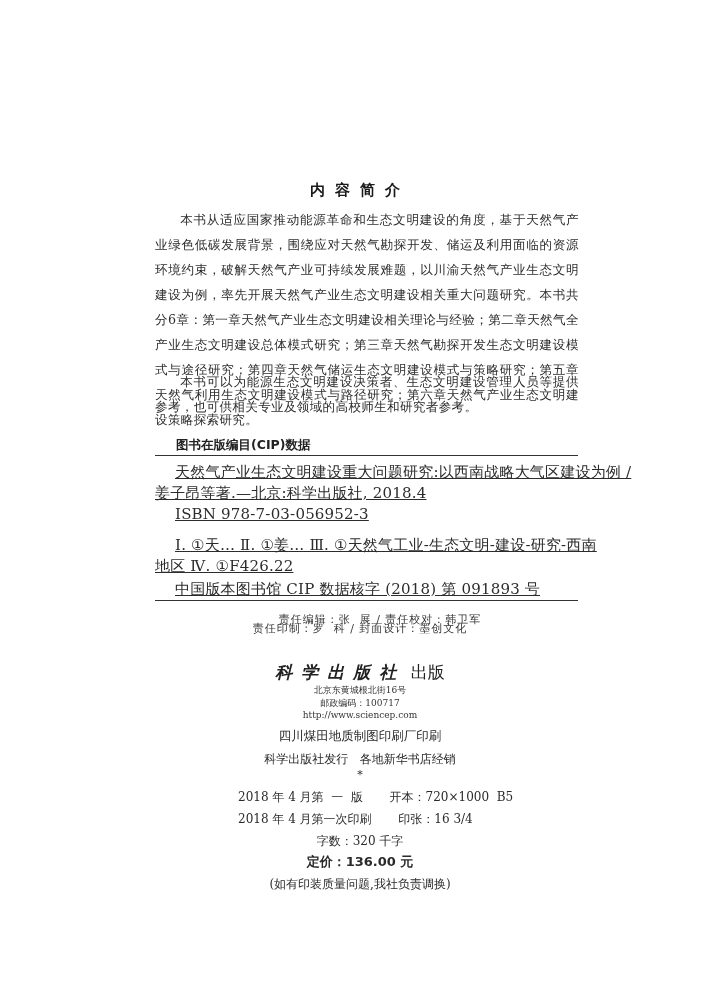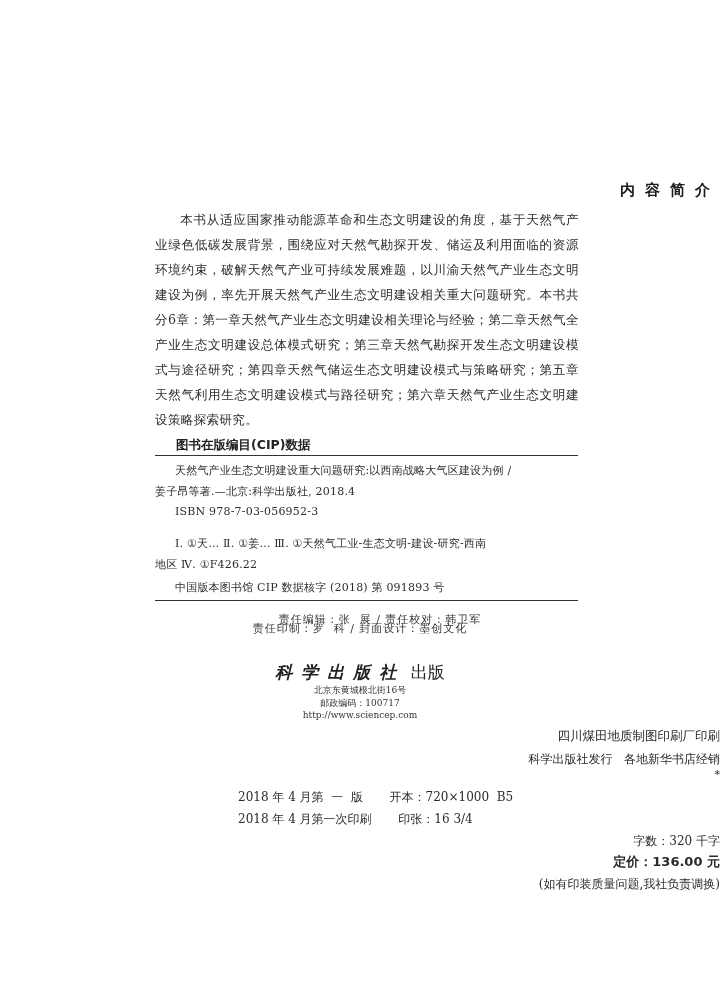--- a/index.html
+++ b/index.html
@@ -1,76 +1,77 @@
 <!DOCTYPE html>
 <html><head>
 <meta charset="utf-8">
 <style>
   html, body { margin: 0; padding: 0; background: #ffffff; }
   body { width: 720px; height: 1000px; position: relative; overflow: hidden;
          font-family: "DejaVu Serif", "Liberation Serif", serif; color: #2a2a2a; }
   .page { position: absolute; left: 0; top: 0; width: 720px; height: 1000px; }
 
-  .title { position: absolute; top: 181px; left: 0; width: 720px; text-align: right;
+  .title { position: absolute; top: 181px; left: 0; width: 720px; text-align: center;
            font-family: "DejaVu Sans", "Liberation Sans", sans-serif; font-weight: bold;
            font-size: 15px; letter-spacing: 10px; color: #1a1a1a; }
 
   .para { position: absolute; left: 155px; width: 424px; font-size: 12.6px; line-height: 25px;
           text-align: justify; text-indent: 2em; color: #2c2c2c; letter-spacing: 0.3px; }
   .p1 { top: 207px; }
   .p2 { top: 369px; }
 
   .cip-head { position: absolute; left: 176px; top: 437px; font-family: "DejaVu Sans", "Liberation Sans", sans-serif;
               font-weight: bold; font-size: 12.5px; color: #222; }
   .rule { position: absolute; left: 155px; width: 423px; height: 0; border-top: 1.3px solid #333; }
   .rule1 { top: 455px; }
   .rule2 { top: 600px; }
 
-  .cip-line { position: absolute; font-size: 11px; color: #2c2c2c; white-space: nowrap; letter-spacing: 0.2px; }
+  .cip-line { position: absolute; font-size: 15px; color: #2c2c2c; white-space: nowrap; letter-spacing: 0.2px; text-decoration: underline; }
   .c1 { left: 175px; top: 463px; }
   .c2 { left: 155px; top: 484px; }
   .c3 { left: 175px; top: 505px; }
   .c4 { left: 175px; top: 536px; }
   .c5 { left: 155px; top: 557px; }
   .c6 { left: 175px; top: 580px; }
 
   .credits { position: absolute; left: 0; width: 720px; text-align: center; font-size: 11px;
              color: #333; white-space: pre; letter-spacing: 1px; }
   .cr1 { top: 612px; padding-left: 20px; }
   .cr2 { top: 621px; }
 
   .publisher { position: absolute; top: 661px; left: 0; width: 720px; text-align: center;
                font-size: 17px; color: #222; white-space: pre; }
   .publisher .pubname { font-weight: bold; letter-spacing: 9px; font-style: italic; }
   .addr { position: absolute; left: 0; width: 720px; text-align: center; font-size: 9px; color: #333; }
   .a1 { top: 684px; }
   .a2 { top: 697px; }
   .a3 { top: 710px; }
 
-  .center-line { position: absolute; left: 0; width: 720px; text-align: right; font-size: 12px;
+  .center-line { position: absolute; left: 0; width: 720px; text-align: center; font-size: 12px;
                  color: #2a2a2a; white-space: pre; }
   .printer { top: 728px; font-size: 12.5px; }
   .distrib { top: 751px; font-size: 12px; }
   .star { top: 768px; font-size: 11px; }
 
   .ed-line { position: absolute; left: 238px; font-size: 12px; color: #2a2a2a; white-space: pre; }
   .e1 { top: 789px; }
   .e2 { top: 811px; }
   .words { top: 833px; font-size: 12px; }
   .price { top: 853px; font-family: "DejaVu Sans", "Liberation Sans", sans-serif; font-weight: bold; font-size: 13px; }
   .note { top: 876px; font-size: 12px; }
 </style>
 </head>
 <body>
 
 <div class="page">
 
   <div class="title">内容简介</div>
 
   <div class="para p1">本书从适应国家推动能源革命和生态文明建设的角度，基于天然气产业绿色低碳发展背景，围绕应对天然气勘探开发、储运及利用面临的资源环境约束，破解天然气产业可持续发展难题，以川渝天然气产业生态文明建设为例，率先开展天然气产业生态文明建设相关重大问题研究。本书共分6章：第一章天然气产业生态文明建设相关理论与经验；第二章天然气全产业生态文明建设总体模式研究；第三章天然气勘探开发生态文明建设模式与途径研究；第四章天然气储运生态文明建设模式与策略研究；第五章天然气利用生态文明建设模式与路径研究；第六章天然气产业生态文明建设策略探索研究。</div>
+  <div class="para p2">本书可以为能源生态文明建设决策者、生态文明建设管理人员等提供参考，也可供相关专业及领域的高校师生和研究者参考。</div>
 
   <div class="cip-head">图书在版编目(CIP)数据</div>
   <div class="rule rule1"></div>
 
   <div class="cip-line c1">天然气产业生态文明建设重大问题研究:以西南战略大气区建设为例 /</div>
   <div class="cip-line c2">姜子昂等著.—北京:科学出版社, 2018.4</div>
   <div class="cip-line c3">ISBN 978-7-03-056952-3</div>
   <div class="cip-line c4">Ⅰ. ①天…   Ⅱ. ①姜…   Ⅲ. ①天然气工业-生态文明-建设-研究-西南</div>
   <div class="cip-line c5">地区   Ⅳ. ①F426.22</div>
   <div class="cip-line c6">中国版本图书馆 CIP 数据核字 (2018) 第 091893 号</div>

